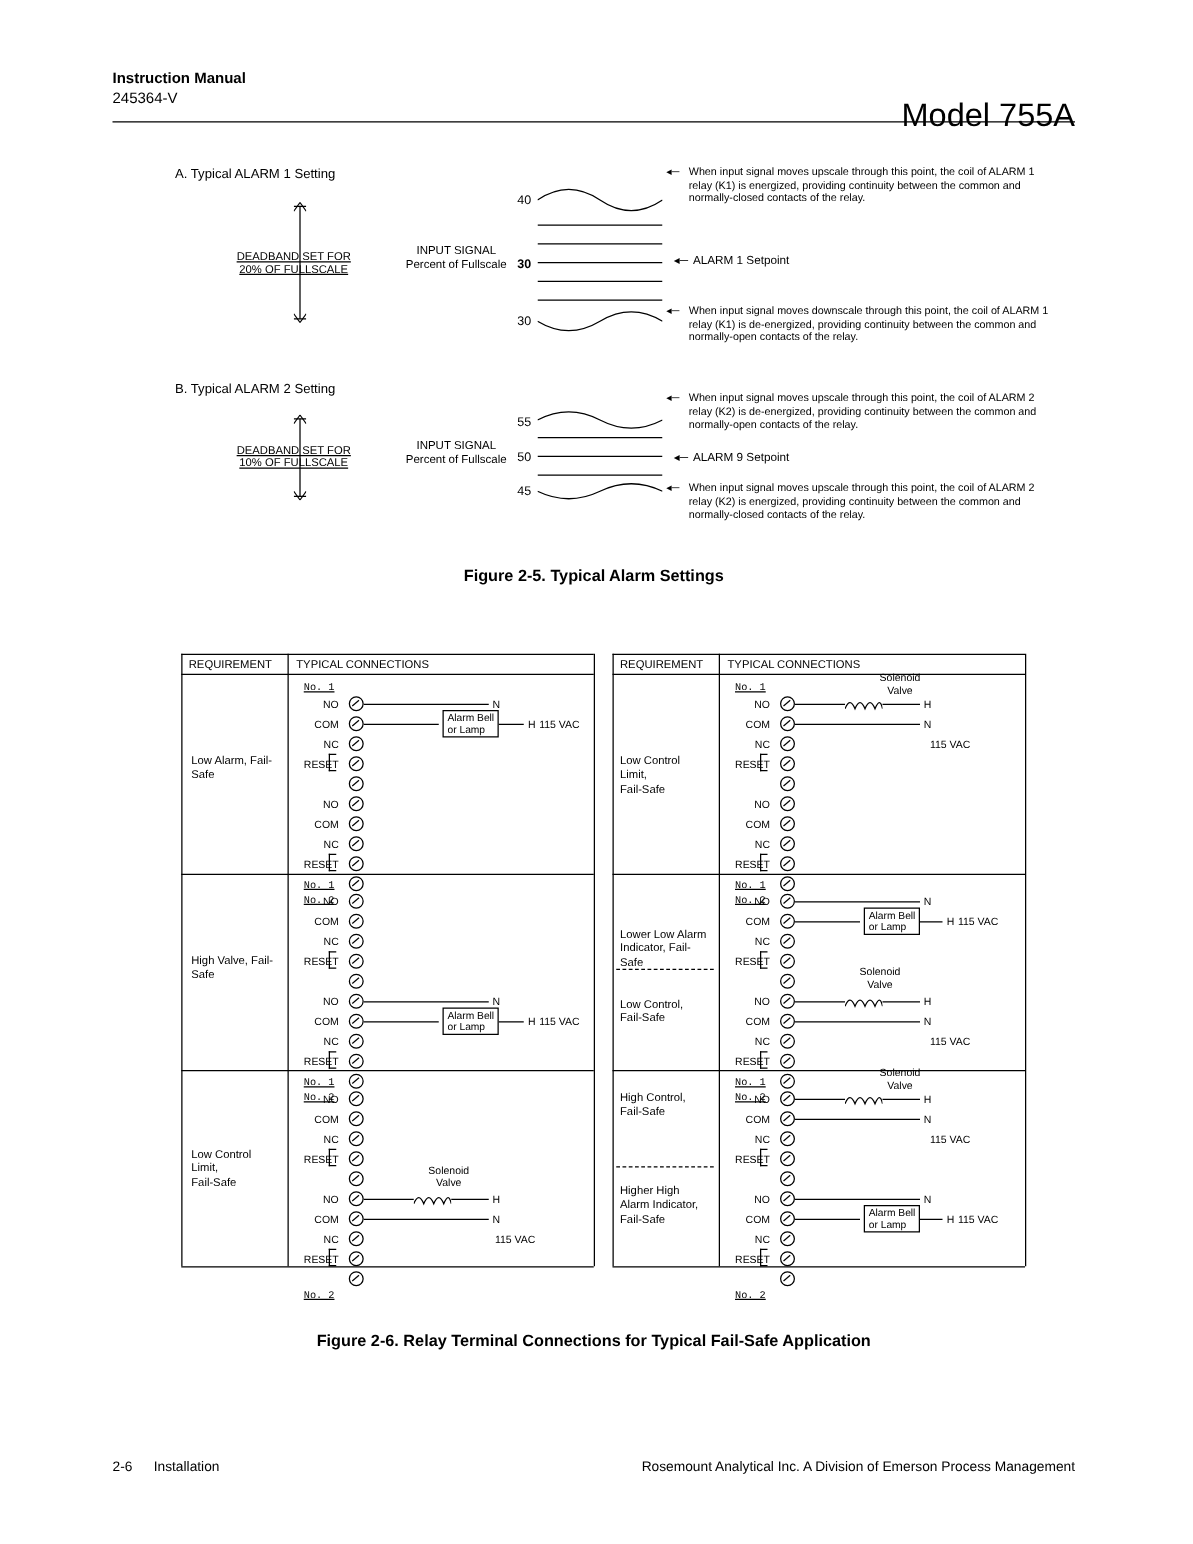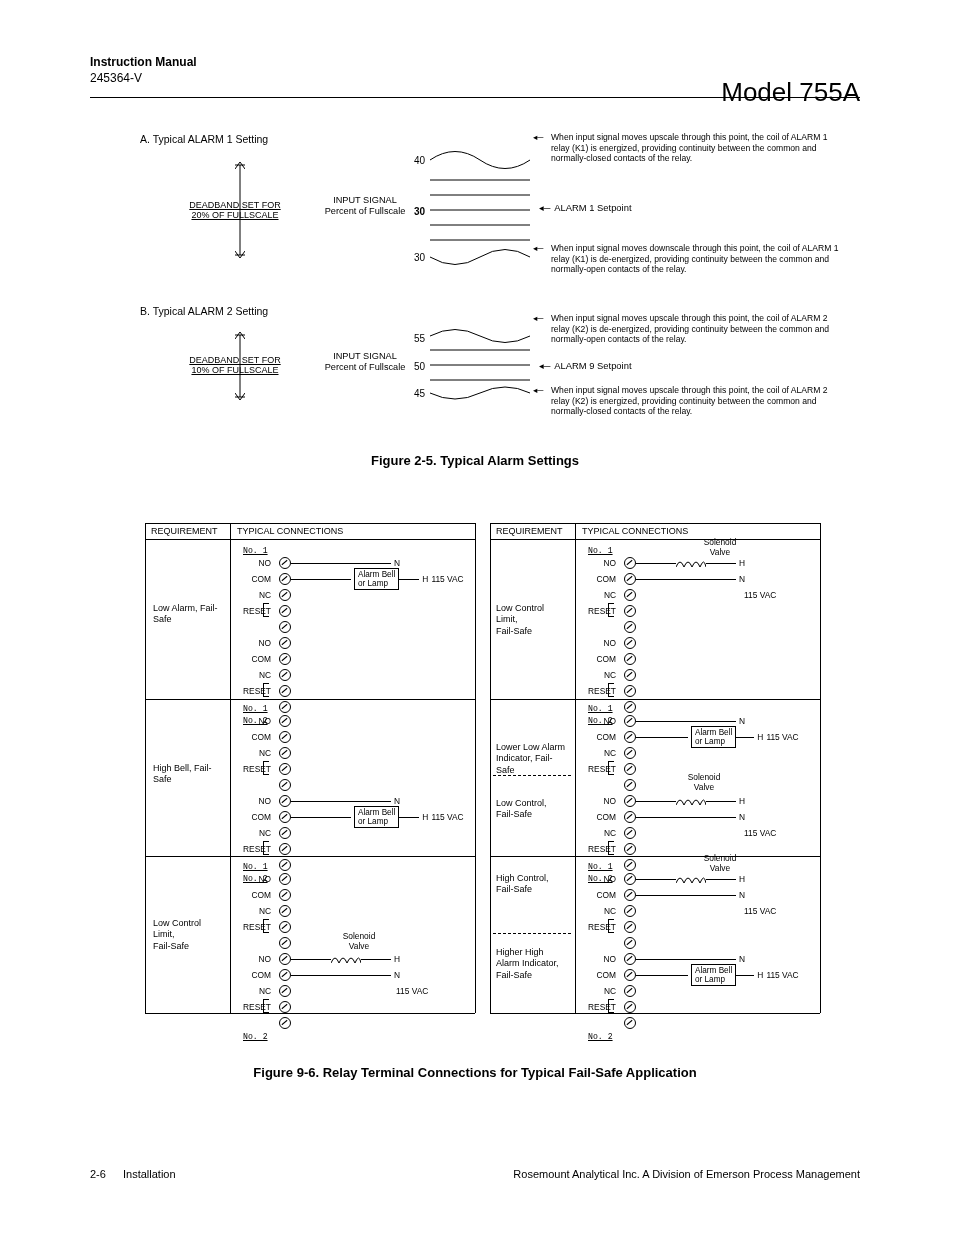--- a/index.html
+++ b/index.html
@@ -324,21 +324,21 @@
           <span class="term-lab reset">RESET</span>
           <span class="screw"></span>
         </div>
       <div class="term-row">
           <span class="term-lab"></span>
           <span class="screw"></span>
         </div>
       <div class="numlab">No. 2</div>
     </div>
 
-    <div class="req-label" style="left:8px;top:240px;">High Bell, Fail-Safe</div>
+    <div class="req-label" style="left:8px;top:240px;">High Valve, Fail-Safe</div>
     <div class="tblock" style="left:98px;top:180px;">
       <div class="numlab">No. 1</div>
       <div class="term-row">
           <span class="term-lab">NO</span>
           <span class="screw"></span>
         </div>
       <div class="term-row">
           <span class="term-lab">COM</span>
           <span class="screw"></span>
         </div>
@@ -630,21 +630,21 @@
           <span class="screw"></span>
         </div>
       <div class="term-row">
           <span class="term-lab"></span>
           <span class="screw"></span>
         </div>
       <div class="numlab">No. 2</div>
     </div>
   </div>
 
-  <div class="fig-caption" style="margin-top:22px;">Figure 9-6.  Relay Terminal Connections for Typical Fail-Safe Application</div>
+  <div class="fig-caption" style="margin-top:22px;">Figure 2-6.  Relay Terminal Connections for Typical Fail-Safe Application</div>
 </div>
 
 <div class="footer">
   <div class="left">
     <span>2-6</span>
     <span>Installation</span>
   </div>
   <div>Rosemount Analytical Inc.    A Division of Emerson Process Management</div>
 </div>
 

